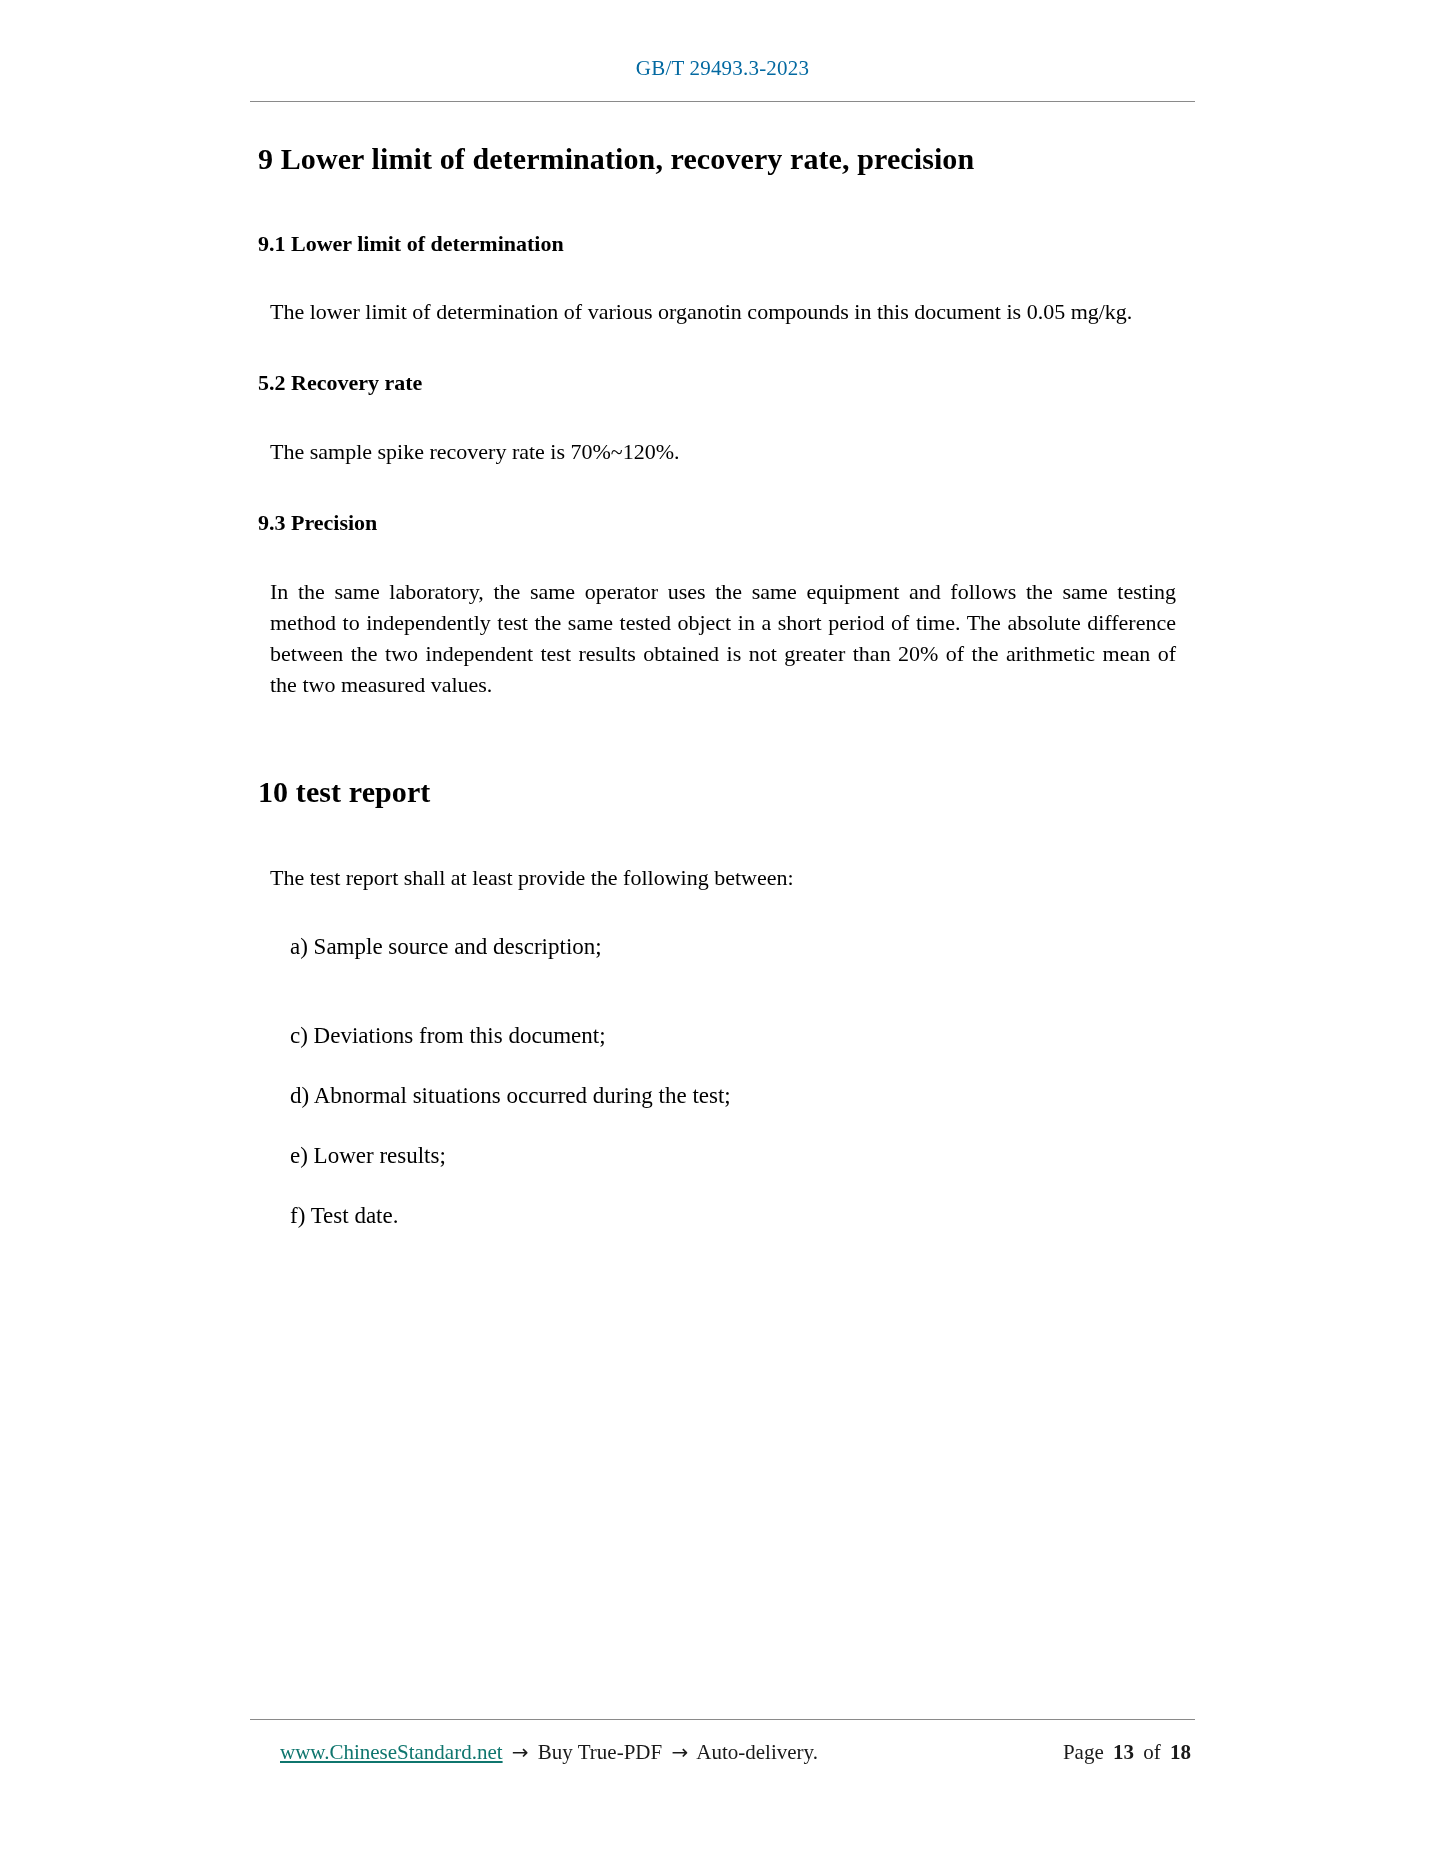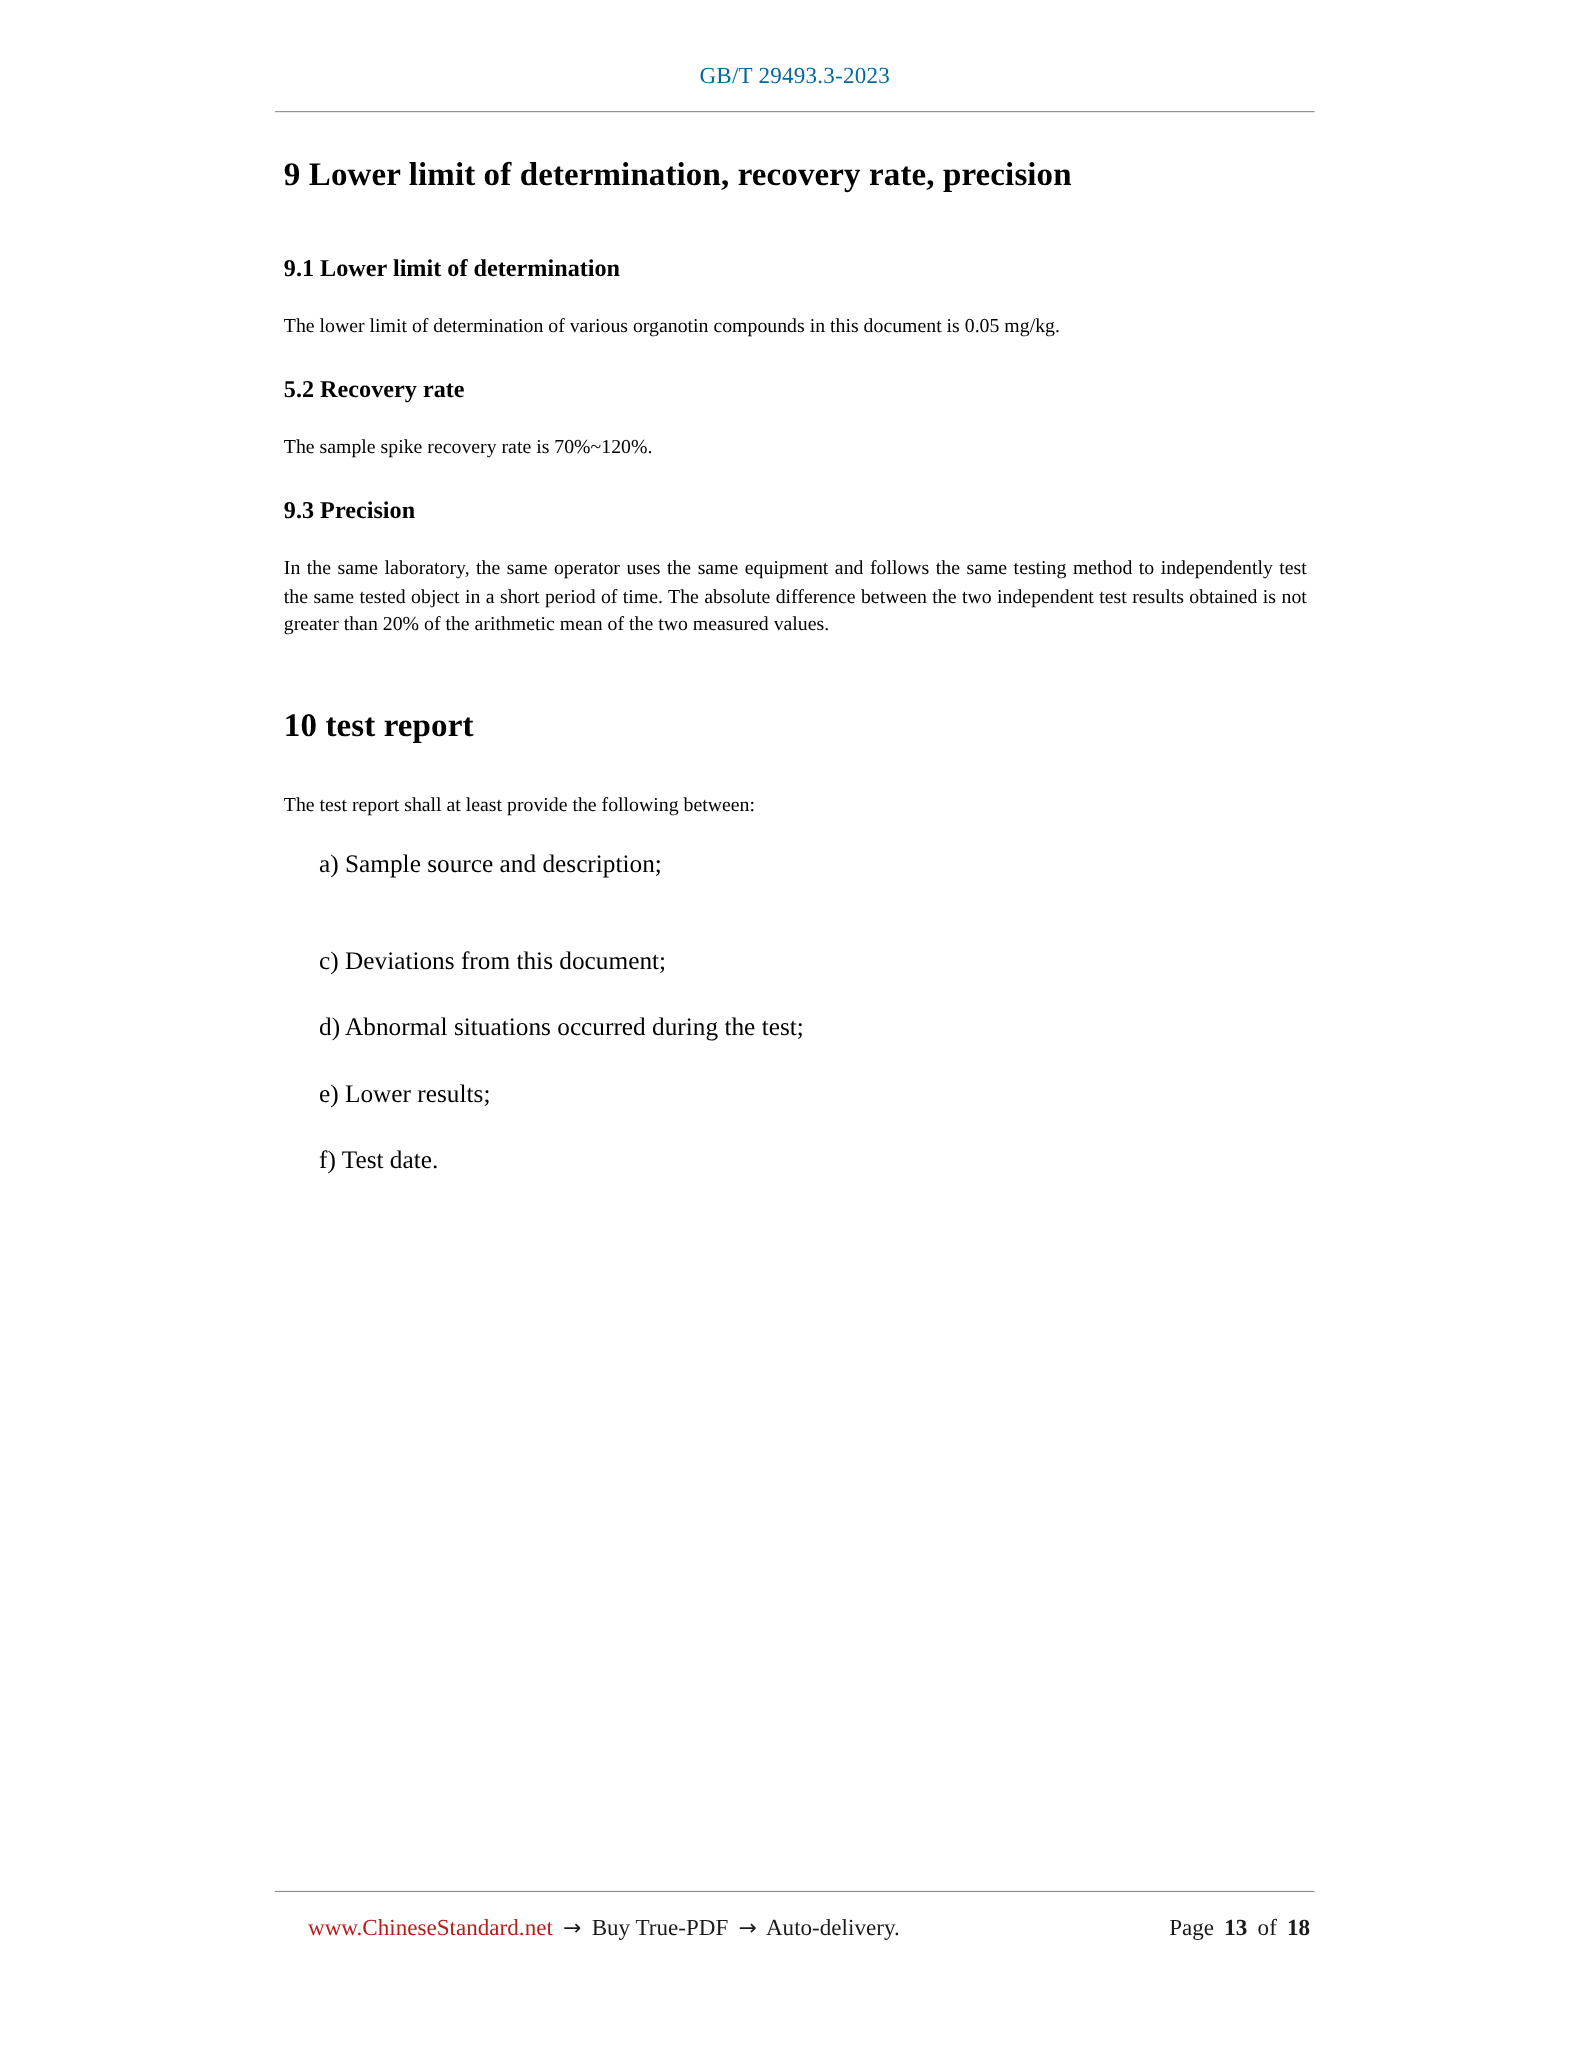--- a/index.html
+++ b/index.html
@@ -51,23 +51,23 @@
     line-height: 1.25;
     letter-spacing: 0.1px;
   }
   h2.sub {
     font-size: 22px;
     font-weight: bold;
     margin: 0;
     line-height: 1.3;
   }
   p.body {
-    font-size: 18px;
+    font-size: 22px;
     line-height: 1.42;
-    margin: 0;
+    margin: 12px;
     text-align: justify;
     text-justify: inter-word;
   }
   p.body.nojust {
     text-align: left;
   }
   .gap-30 { height: 30px; }
   .gap-26 { height: 26px; }
   .gap-52 { height: 52px; }
   .gap-60 { height: 60px; }
@@ -101,21 +101,22 @@
     font-size: 21px;
     color: #1a1a1a;
   }
   .footer-left {
     position: absolute;
     left: 30px;
     top: 0;
     white-space: nowrap;
   }
   .footer-link {
-    color: #b91c1c;
+    text-decoration: underline;
+    color: #0f766e;
   }
   .arrow {
     font-family: "DejaVu Sans", sans-serif;
     font-size: 20px;
     padding: 0 4px;
   }
   .footer-right {
     position: absolute;
     right: 0px;
     top: 0;

